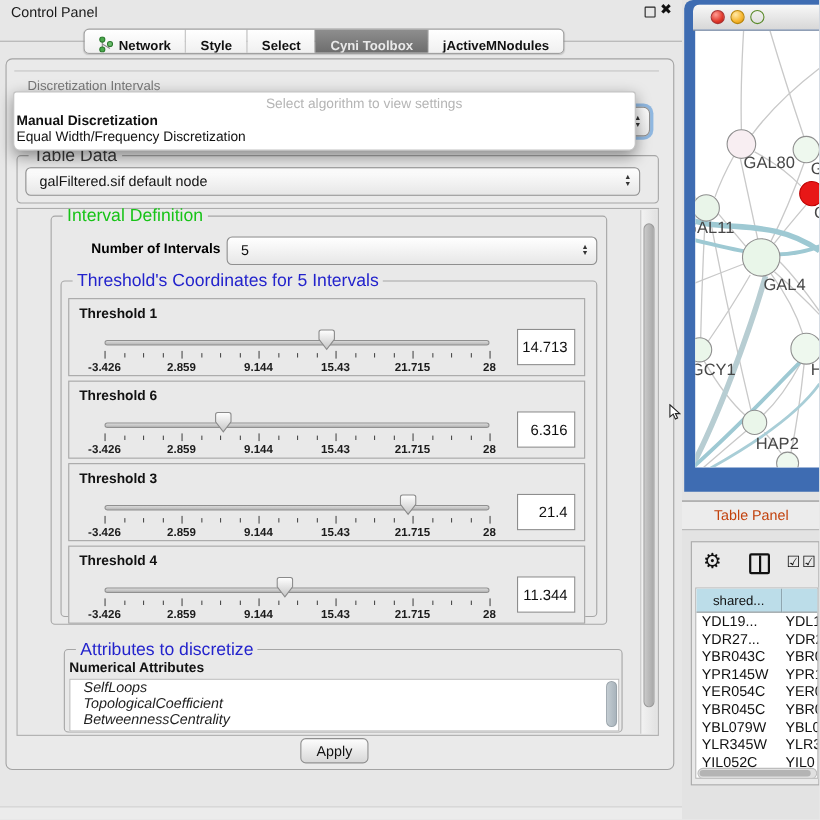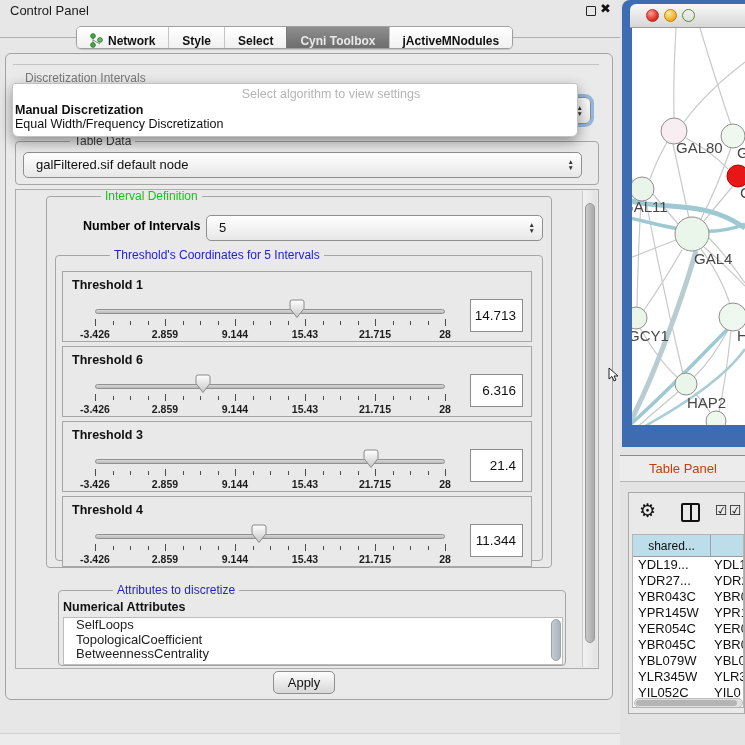--- a/index.html
+++ b/index.html
@@ -19,21 +19,21 @@
   .seg.active{background:linear-gradient(#8e8e8e,#6d6d6d);color:#e9e9e9;border-left-color:#7a7a7a;}
   #topTabs{left:76px;top:26px;}
   #bottomTabs{left:143px;top:703px;}
 
   #mainPanel{position:absolute;left:5px;top:53px;width:608px;height:647px;background:#eaeaea;border:1px solid #a3a3a3;border-radius:6px;}
   .inner-top-line{position:absolute;left:7px;top:10px;width:586px;border-top:1px solid #c3c3c3;}
   .algo-label{position:absolute;left:19px;top:17px;font-size:12px;color:#787878;}
   .algo-combo{position:absolute;left:16px;top:43px;width:569px;height:27px;border:1px solid #8f8f8f;border-radius:6px;background:linear-gradient(#fdfdfd,#e9e9e9);box-shadow:0 0 0 3px rgba(96,156,220,0.65);}
 
   .titled-group{position:absolute;border:1px solid #a6a6a6;border-radius:4px;}
-  .group-title{position:absolute;top:-7px;left:10px;font-size:12px;line-height:13px;background:#e9e9e9;padding:0 4px;white-space:nowrap;margin-left:44px;}
+  .group-title{position:absolute;top:-7px;left:10px;font-size:16px;line-height:13px;background:#e9e9e9;padding:0 4px;white-space:nowrap;}
   .t-green{color:#17c317;}
   .t-blue{color:#2323cc;}
   .t-dark{color:#3a3a3a;}
 
   .combo{position:absolute;border:1px solid #8f8f8f;border-radius:5px;background:linear-gradient(#ffffff,#e7e7e7);font-size:13px;color:#111;}
   .combo .val{position:absolute;left:12px;top:0;line-height:24px;white-space:nowrap;}
   .stepper{position:absolute;right:7px;top:50%;transform:translateY(-50%);display:flex;flex-direction:column;align-items:center;font-size:6.5px;line-height:6px;color:#333;}
 
   #tableDataGroup{left:9px;top:87px;width:584px;height:44px;background:#eaeaea;}
   #tableDataGroup .group-title{background:#eaeaea;}
@@ -54,21 +54,21 @@
   .th-thumb{position:absolute;top:27px;width:16px;height:20px;}
   .tick{position:absolute;width:1px;background:#4c4c4c;}
   .tick.major{height:7px;top:47px;}
   .tick.minor{height:4px;top:49px;}
   .tick-label{position:absolute;top:56px;width:60px;text-align:center;font-size:10.5px;font-weight:600;color:#1c1c1c;}
   .th-value{position:absolute;left:407px;top:27px;width:53px;height:33px;border:1px solid #8d8d8d;background:#ffffff;font-size:13.5px;color:#111;text-align:right;line-height:31px;padding-right:6px;}
 
   #attrGroup{left:42px;top:400px;width:508px;height:76px;}
   .attr-subtitle{position:absolute;left:4px;top:9px;font-size:12.5px;font-weight:bold;color:#111;}
   .attr-list{position:absolute;left:4px;top:26px;width:500px;height:48px;background:#ffffff;border:1px solid #bcbcbc;overflow:hidden;}
-  .attr-item{font-size:13px;color:#222;line-height:14.5px;padding-left:12px;white-space:nowrap;}
+  .attr-item{font-size:13px;color:#222;line-height:14.5px;padding-left:12px;white-space:nowrap;font-style:italic;}
   .attr-sb{position:absolute;right:1px;top:1px;width:10px;height:42px;border-radius:5px;background:linear-gradient(90deg,#c3ccd2,#a9b4bc);border:1px solid #9aa4ab;}
 
   #applyBtn{position:absolute;left:267px;top:617px;width:62px;height:23px;border:1px solid #8f8f8f;border-radius:5px;background:linear-gradient(#fdfdfd,#d8d8d8);font-size:13px;color:#111;text-align:center;line-height:21px;}
 
   
   #algoPopup{position:absolute;left:12px;top:83px;width:566px;height:54px;background:#ffffff;border:1px solid #c2c2c2;border-radius:3px 3px 6px 6px;box-shadow:0 5px 14px rgba(0,0,0,0.40);z-index:50;}
   .popup-prompt{position:absolute;left:0;top:3px;width:100%;text-align:center;font-size:12.5px;color:#b5b5b5;margin-left:36px;}
   .popup-item{position:absolute;left:2px;font-size:12.5px;color:#111;white-space:nowrap;}
   .popup-item.sel{font-weight:bold;}
 

